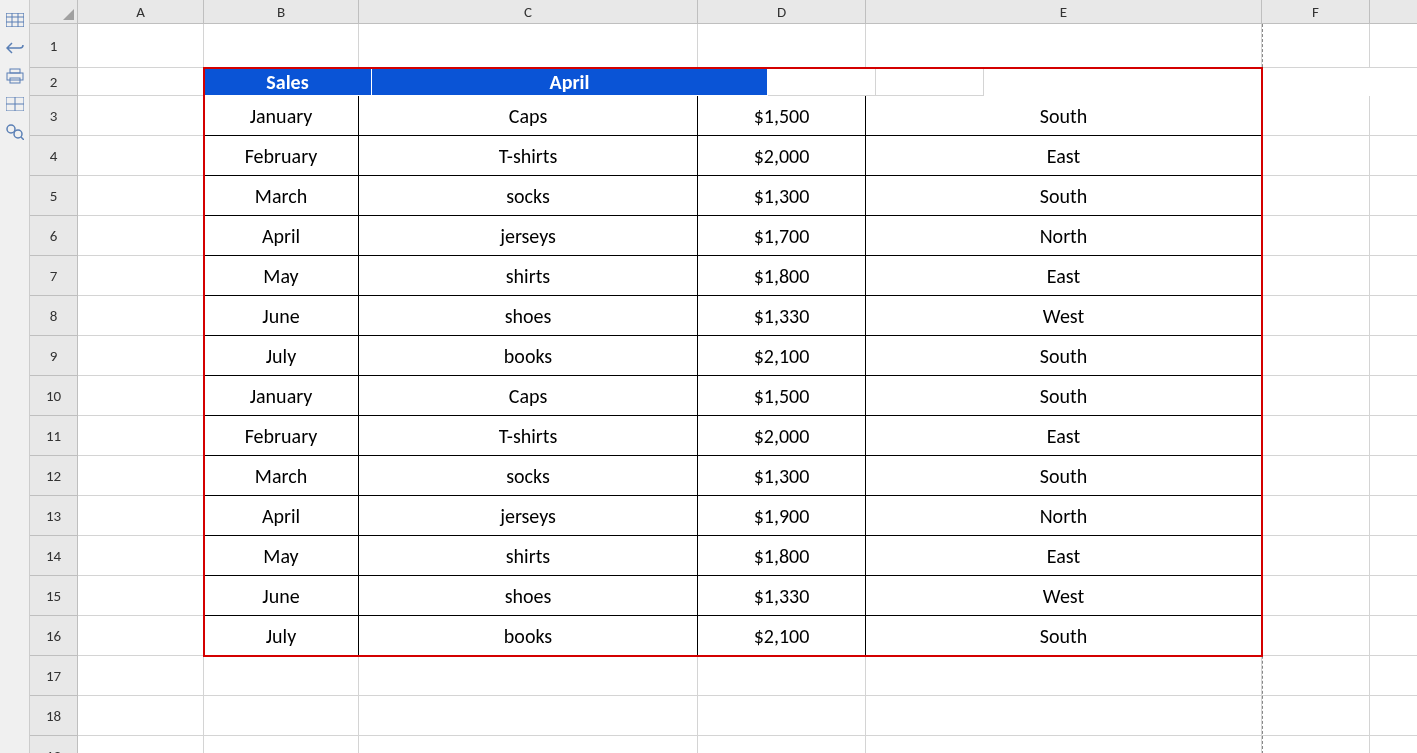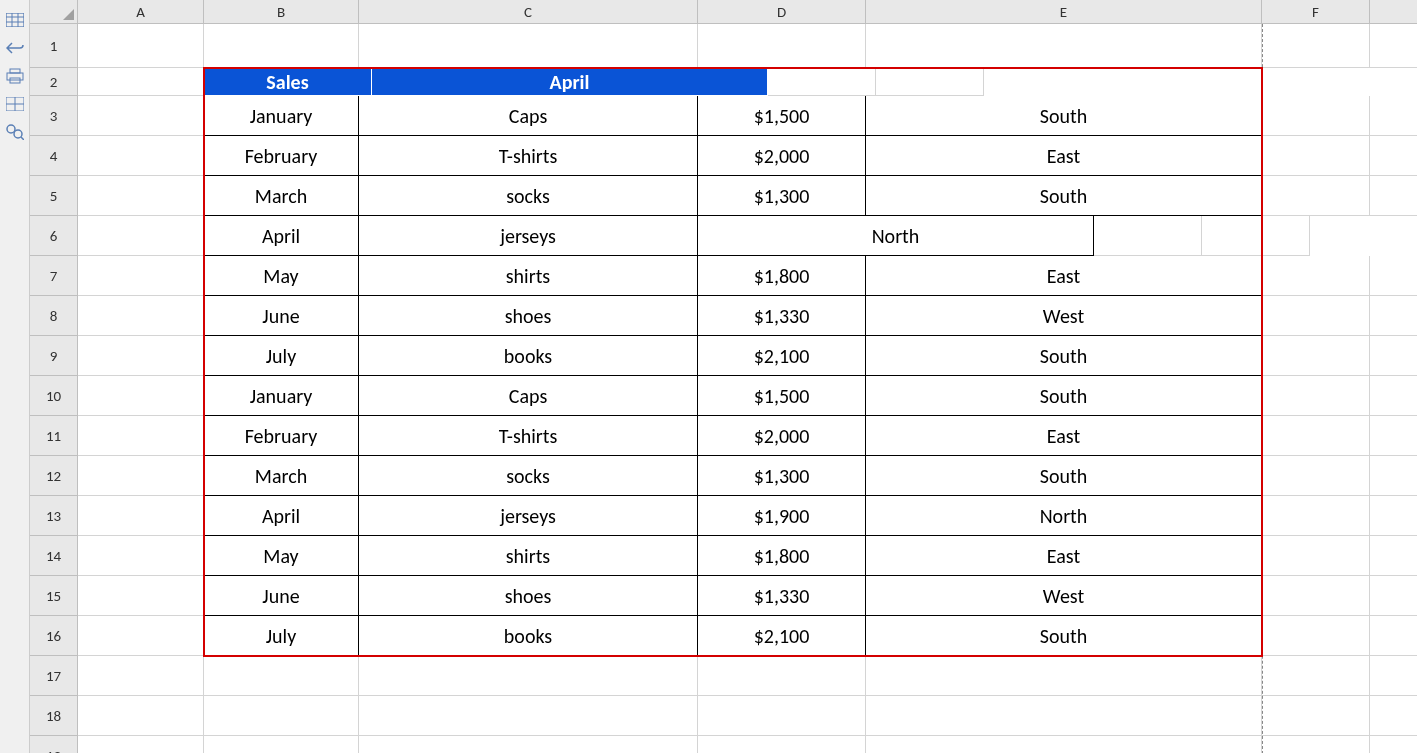--- a/index.html
+++ b/index.html
@@ -257,20 +257,21 @@
           <div class="cell tbl-cell" style="width: 339px; height: 40px;">socks</div>
           <div class="cell tbl-cell" style="width: 168px; height: 40px;">$1,300</div>
           <div class="cell tbl-cell" style="width: 396px; height: 40px;">South</div>
           <div class="cell" style="width: 108px; height: 40px;"></div>
           <div class="cell" style="width: 108px; height: 40px;"></div>
         </div>
         <div class="row">
           <div class="cell" style="width: 126px; height: 40px;"></div>
           <div class="cell tbl-cell" style="width: 155px; height: 40px;">April</div>
           <div class="cell tbl-cell" style="width: 339px; height: 40px;">jerseys</div>
+          <div class="cell tbl-cell" style="width: 168px; height: 40px;">$1,700</div>
           <div class="cell tbl-cell" style="width: 396px; height: 40px;">North</div>
           <div class="cell" style="width: 108px; height: 40px;"></div>
           <div class="cell" style="width: 108px; height: 40px;"></div>
         </div>
         <div class="row">
           <div class="cell" style="width: 126px; height: 40px;"></div>
           <div class="cell tbl-cell" style="width: 155px; height: 40px;">May</div>
           <div class="cell tbl-cell" style="width: 339px; height: 40px;">shirts</div>
           <div class="cell tbl-cell" style="width: 168px; height: 40px;">$1,800</div>
           <div class="cell tbl-cell" style="width: 396px; height: 40px;">East</div>

